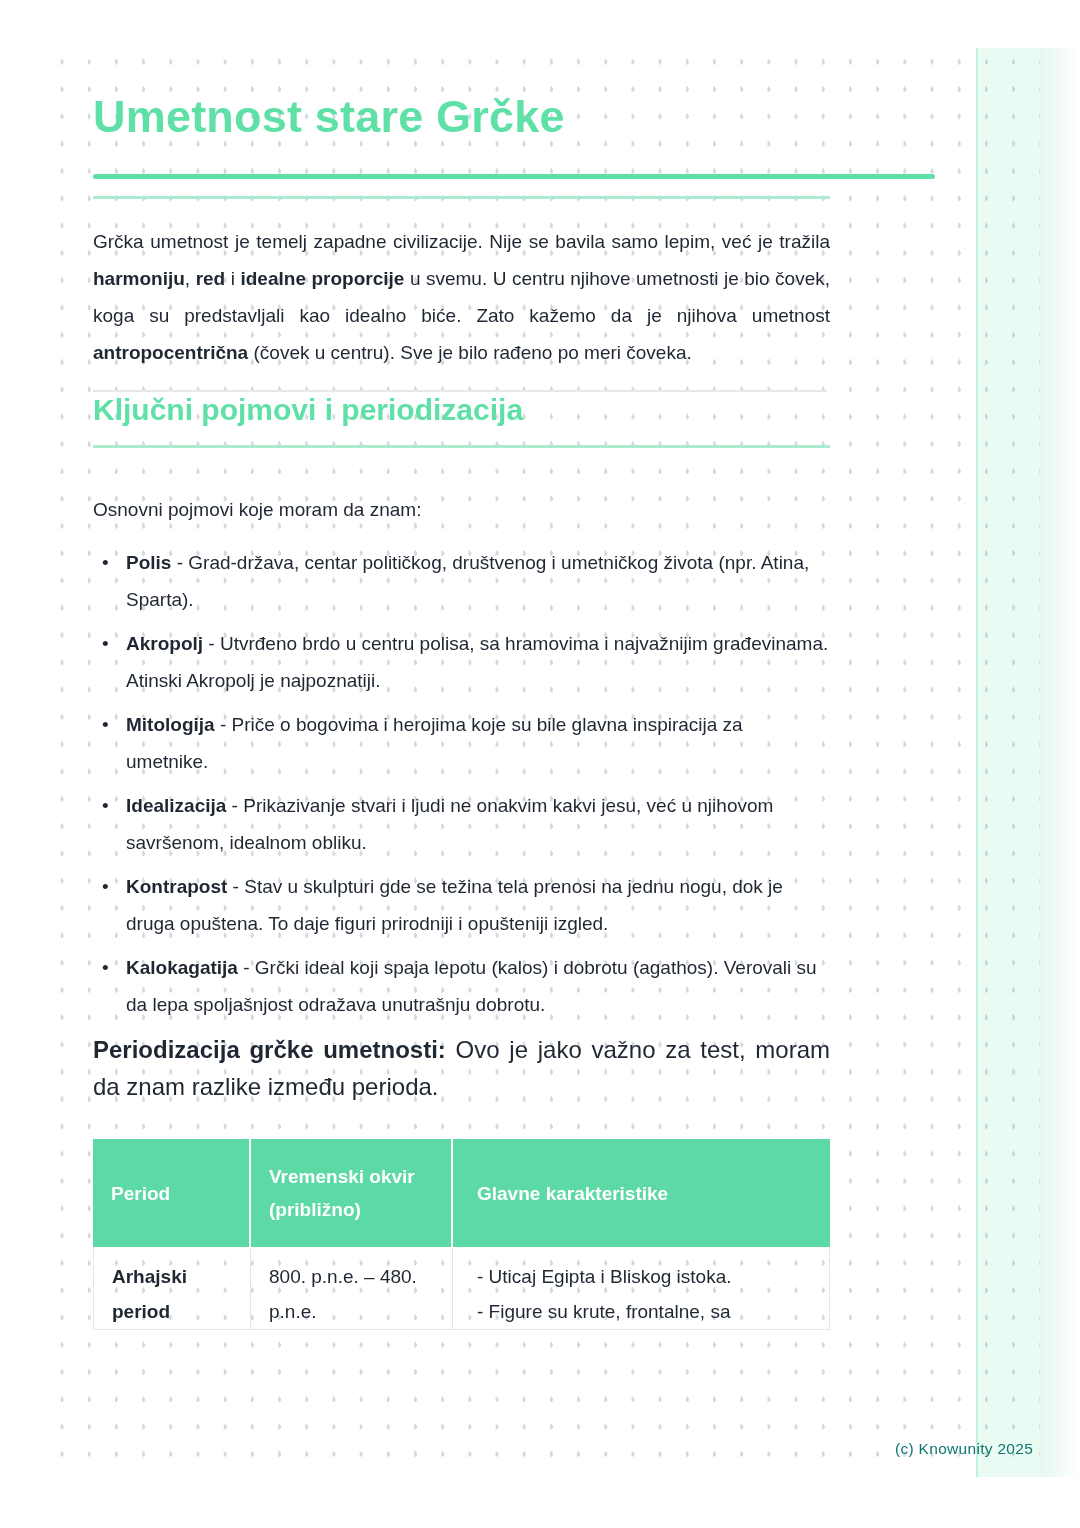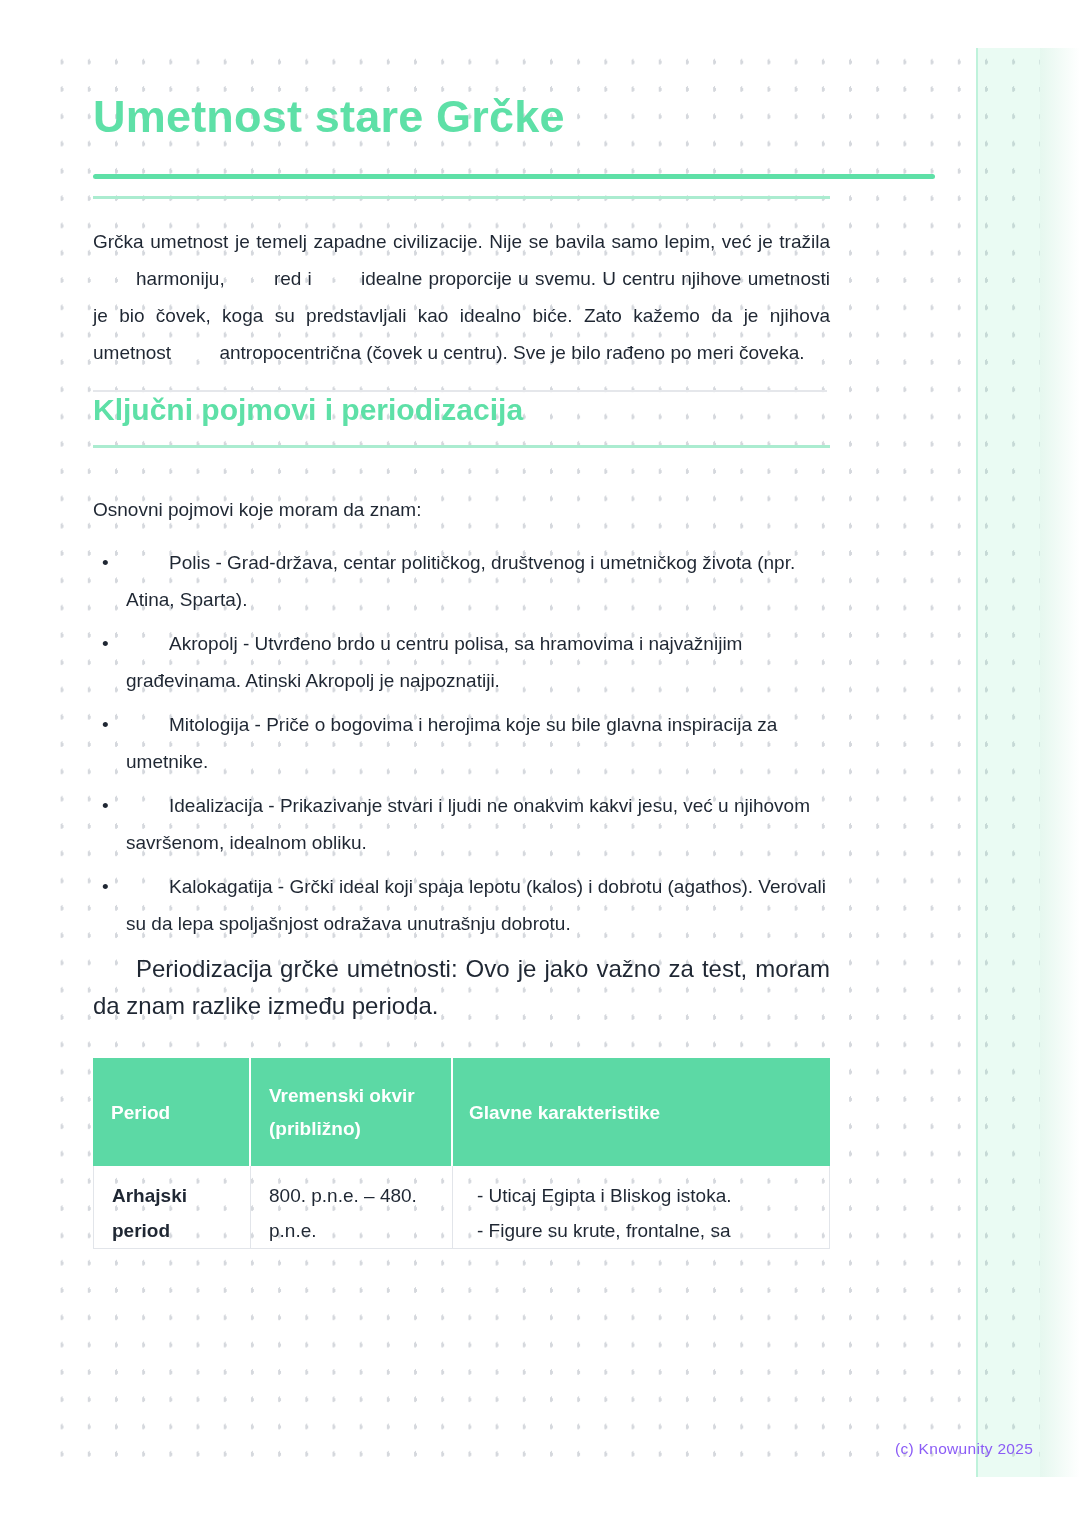--- a/index.html
+++ b/index.html
@@ -28,45 +28,45 @@
   h1.page-title{
     margin:0;font-size:45px;line-height:1.18;font-weight:800;
     color:#5EE0A7;letter-spacing:0.2px;
   }
   .rule-thick{width:842px;height:5px;background:#5EE0A7;border-radius:3px;margin-top:31px;}
   h2.section-heading{margin:0;font-size:30px;line-height:1.2;font-weight:800;color:#5EE0A7;}
   .mt-intro{margin-top:52px;}
   .mt-key{margin-top:50px;}
   .rule-thin{width:737px;height:3px;background:#ABECD0;margin-top:17px;}
   p.body-par{margin:24px 0 0;font-size:19px;line-height:37px;text-align:justify;}
-  .b{font-weight:400;margin-left:43px;}
+  .b{font-weight:700;}
   .divider{width:734px;height:2px;background:#E5E7EB;margin-top:19px;}
   p.lead{margin:43px 0 0;font-size:19px;font-weight:400;line-height:37px;}
   ul.terms{list-style:none;margin:16px 0 0;padding:0;}
   ul.terms li{position:relative;padding-left:33px;font-size:19px;line-height:37px;margin-bottom:7px;}
   ul.terms li::before{content:"\2022";position:absolute;left:9px;top:0;color:#1F2733;}
   p.periodization{margin:8px 0 0;font-size:24px;line-height:37px;text-align:justify;}
   table.periods{border-collapse:separate;border-spacing:0;margin-top:34px;width:737px;table-layout:fixed;}
   table.periods col.c1{width:158px;} table.periods col.c2{width:202px;} table.periods col.c3{width:377px;}
   table.periods th{
     background:#5CD9A5;color:#ffffff;font-size:19px;font-weight:700;text-align:left;
     vertical-align:middle;padding:10px 12px 10px 18px;height:108px;box-sizing:border-box;
     line-height:33px;border-right:2px solid #ffffff;
   }
-  table.periods th:last-child{border-right:none;padding-left:16px;}
+  table.periods th:last-child{border-right:none;padding-left:24px;}
   table.periods td{
     font-size:19px;line-height:35px;vertical-align:top;
     padding:12px 12px 0 18px;height:72px;box-sizing:border-box;
     border-right:1px solid #E2E5EA;border-bottom:1px solid #E2E5EA;
   }
   table.periods td:first-child{border-left:1px solid #E2E5EA;font-weight:700;}
   table.periods td:last-child{padding-left:24px;}
   .watermark{
     position:absolute;left:895px;top:1440px;font-size:15.5px;
-    color:#8b5cf6;letter-spacing:0.3px;white-space:nowrap;
+    color:#0f766e;letter-spacing:0.3px;white-space:nowrap;
   }
 </style>
 </head>
 <body>
 
 <div class="sheet">
   <div class="stripe"></div>
   <div class="content">
 
     <h1 class="page-title">Umetnost stare Grčke</h1>
@@ -81,20 +81,21 @@
     <h2 class="section-heading mt-key">Ključni pojmovi i periodizacija</h2>
     <div class="rule-thin"></div>
 
     <p class="lead">Osnovni pojmovi koje moram da znam:</p>
 
     <ul class="terms">
       <li><span class="b">Polis</span><span> - Grad-država, centar političkog, društvenog i umetničkog života (npr. Atina, Sparta).</span></li>
       <li><span class="b">Akropolj</span><span> - Utvrđeno brdo u centru polisa, sa hramovima i najvažnijim građevinama. Atinski Akropolj je najpoznatiji.</span></li>
       <li><span class="b">Mitologija</span><span> - Priče o bogovima i herojima koje su bile glavna inspiracija za umetnike.</span></li>
       <li><span class="b">Idealizacija</span><span> - Prikazivanje stvari i ljudi ne onakvim kakvi jesu, već u njihovom savršenom, idealnom obliku.</span></li>
+      <li><span class="b">Kontrapost</span><span> - Stav u skulpturi gde se težina tela prenosi na jednu nogu, dok je druga opuštena. To daje figuri prirodniji i opušteniji izgled.</span></li>
       <li><span class="b">Kalokagatija</span><span> - Grčki ideal koji spaja lepotu (kalos) i dobrotu (agathos). Verovali su da lepa spoljašnjost odražava unutrašnju dobrotu.</span></li>
     </ul>
 
     <p class="periodization"><span class="b">Periodizacija grčke umetnosti:</span><span> Ovo je jako važno za test, moram da znam razlike između perioda.</span></p>
 
     <table class="periods">
       <colgroup>
           <col class="c1">
           <col class="c2">
           <col class="c3">

